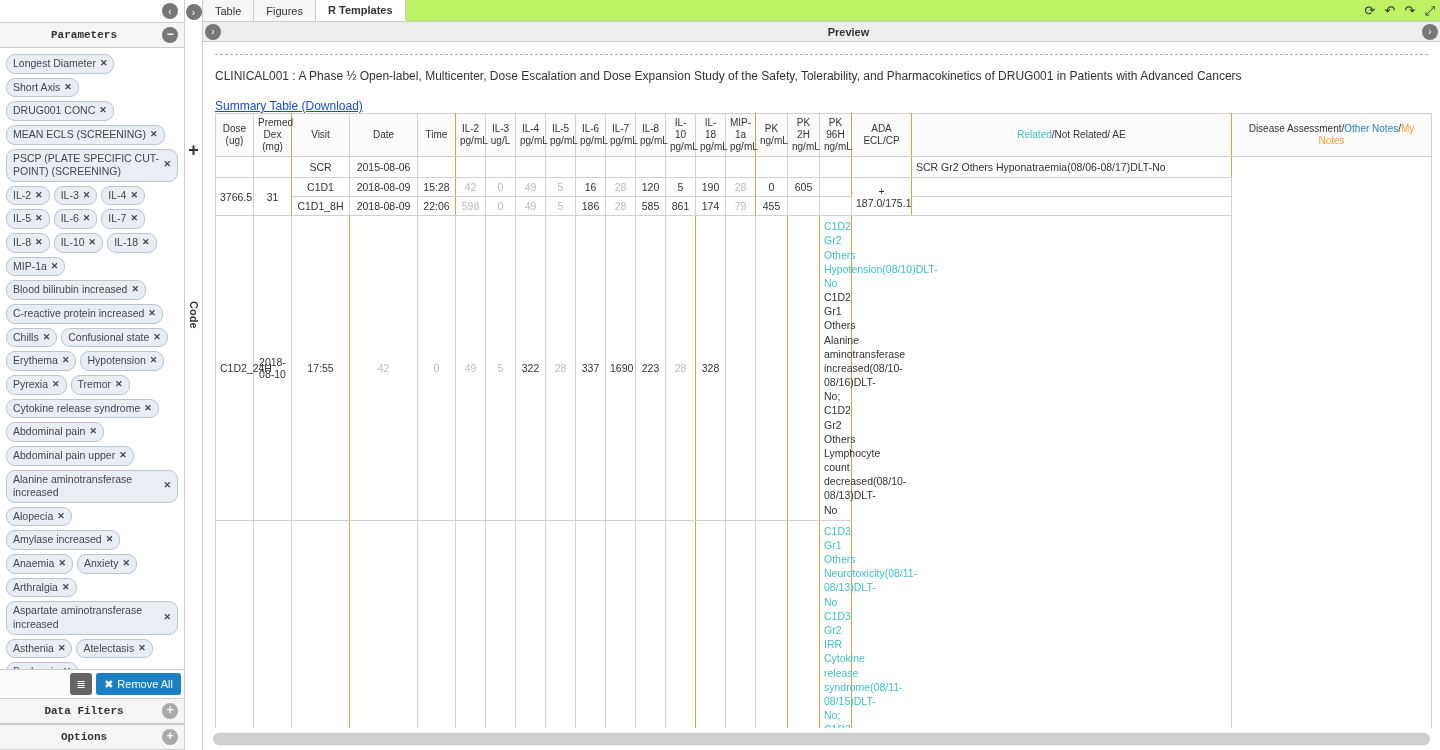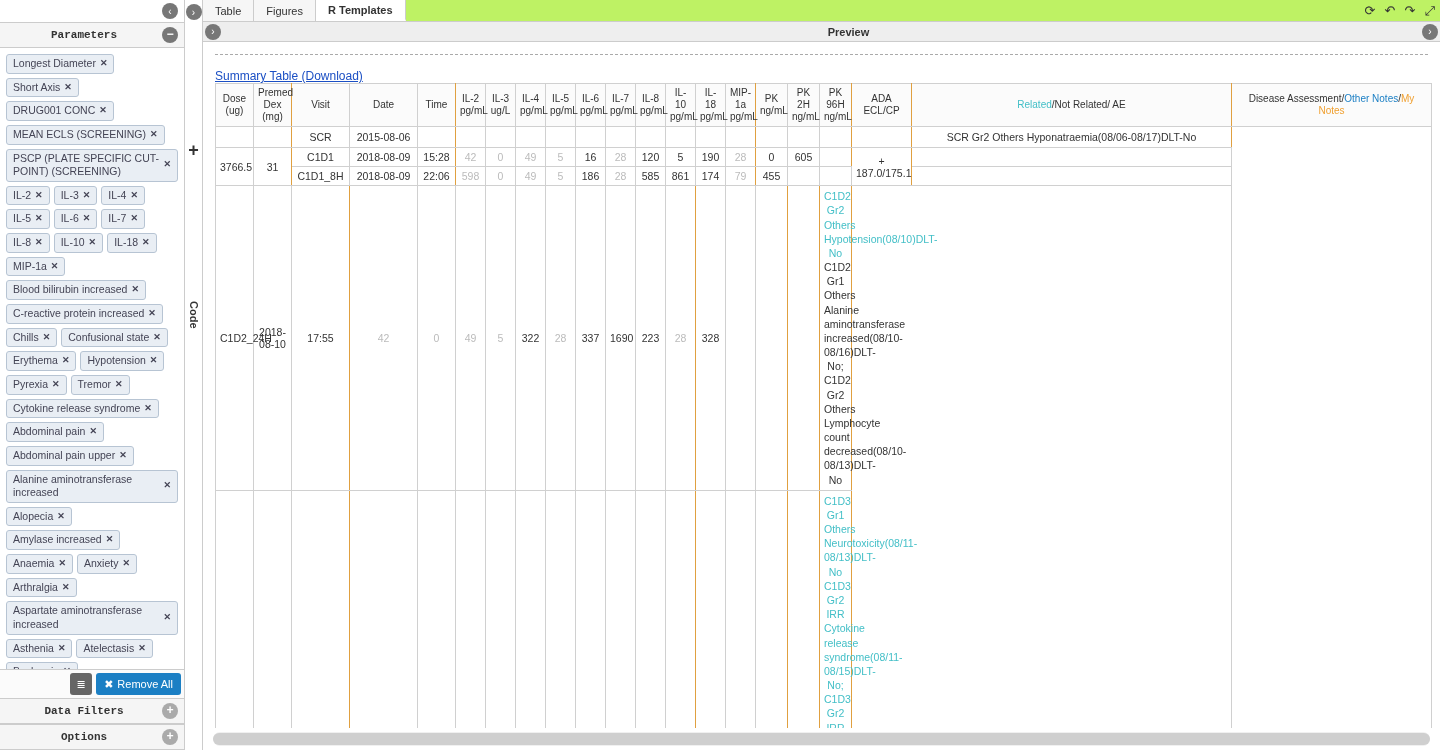--- a/index.html
+++ b/index.html
@@ -15,21 +15,21 @@
 .circle-btn { width: 16px; height: 16px; border-radius: 50%; background: #777; color: #fff; display: inline-flex; align-items: center; justify-content: center; font-size: 10px; cursor: pointer; }
 
 
 .section-hdr { background: #f5f5f5; border-top: 1px solid #ccc; border-bottom: 1px solid #ccc; padding: 4px 6px; display: flex; align-items: center; justify-content: space-between; font-weight: bold; font-family: Liberation Mono, monospace; }
 .section-hdr .title { flex: 1; text-align: center; }
 .minus-btn { width:16px; height:16px; border-radius:50%; background:#777; color:#fff; display:inline-flex; align-items:center; justify-content:center; font-size:12px; cursor:pointer;}
 .plus-btn-grey{ width:16px;height:16px;border-radius:50%;background:#aaa;color:#fff;display:inline-flex;align-items:center;justify-content:center;font-size:12px;cursor:pointer;}
 
 
 .params-body { flex: 1; overflow-y: auto; padding: 6px; display: flex; flex-wrap: wrap; align-content: flex-start; gap: 4px; }
-.chip { background: #e9eef4; border: 1px solid #b7c4d3; color: #445; border-radius: 3px; padding: 2px 6px; font-size: 10.5px; display: inline-flex; align-items: center; gap: 4px; cursor: pointer; line-height: 1.3; }
+.chip { background: #e9eef4; border: 1px solid #b7c4d3; color: #445; border-radius: 9px; padding: 2px 6px; font-size: 10.5px; display: inline-flex; align-items: center; gap: 4px; cursor: pointer; line-height: 1.3; }
 .chip .x { font-weight: bold; color: #445; font-size: 9px; }
 
 
 .sb-bottom { border-top: 1px solid #ccc; padding: 3px; display:flex; gap:4px; justify-content:flex-end; background:#fbfbfb;}
 .listicon{ width:22px;height:22px; background:#666; color:#fff; display:inline-flex;align-items:center;justify-content:center;border-radius:3px;cursor:pointer;}
 .remove-all-btn { background: #1b7fc4; color: #fff; border:none; padding:4px 8px; border-radius:3px; font-size:11px; display:inline-flex;align-items:center;gap:4px;cursor:pointer;}
 
 
 .gutter{ width:18px; background:#fff; border-right:1px solid #ccc; display:flex; flex-direction:column; align-items:center;}
 .gutter .circle{ margin-top:4px;}
@@ -55,21 +55,21 @@
 .dashed{ border-top:1px dashed #aaa; margin:2px 0 14px 0;}
 .study-title{ font-size:12px; margin-bottom:16px;}
 .link{ color:#1b4fc4; text-decoration:underline; cursor:pointer; font-size:12px; display:inline-block;}
 .sub-hdr{ font-size:12px; text-align:center; margin:6px 0 2px 0;}
 
 
 table.clin{ border-collapse:collapse; width:100%; table-layout:fixed; font-size:10.5px;}
 table.clin th, table.clin td{ border:1px solid #d0d0d0; padding:3px 4px; vertical-align:middle; }
 table.clin th{ background:#fbfbfb; font-weight:normal; text-align:center; font-size:10px; line-height:1.2;}
 table.clin td{ text-align:center; }
-table.clin td.left{ text-align:center; line-height:1.35;}
+table.clin td.left{ text-align:left; line-height:1.35;}
 .sep-orange-r{ border-right:1.5px solid #e0a040 !important;}
 .dim{ color:#bbb;}
 .rel{ color:#43bfc7;}
 .bluetxt{ color:#1b7fc4;}
 .orangetxt{ color:#f0a030;}
 
 
 .hscroll{ height:14px; margin:4px 10px 4px 10px; background:#f0f0f0; border-radius:7px; position:relative;}
 .hscroll .thumb{ position:absolute; left:0; top:1px; height:12px; width:100%; background:#cfcfcf; border-radius:6px;}
 
@@ -163,20 +163,21 @@
       <span class="icon-btn">⤢</span>
     </div>
     <div class="preview-hdr">
       <span class="circle-btn circ">›</span>
       <span class="title">Preview</span>
       <span class="circle-btn right-circ">›</span>
     </div>
 
     <div class="preview-body">
       <div class="dashed"></div>
+      <div class="study-title">CLINICAL001 : A Phase ½ Open-label, Multicenter, Dose Escalation and Dose Expansion Study of the Safety, Tolerability, and Pharmacokinetics of DRUG001 in Patients with Advanced Cancers</div>
       <div><a class="link">Summary Table (Download)</a></div>
 
       <table class="clin">
         <colgroup>
           <col class="w-dose">
             <col class="w-dex">
             <col class="w-visit">
             <col class="w-date">
             <col class="w-time">
           <col class="w-cy">

